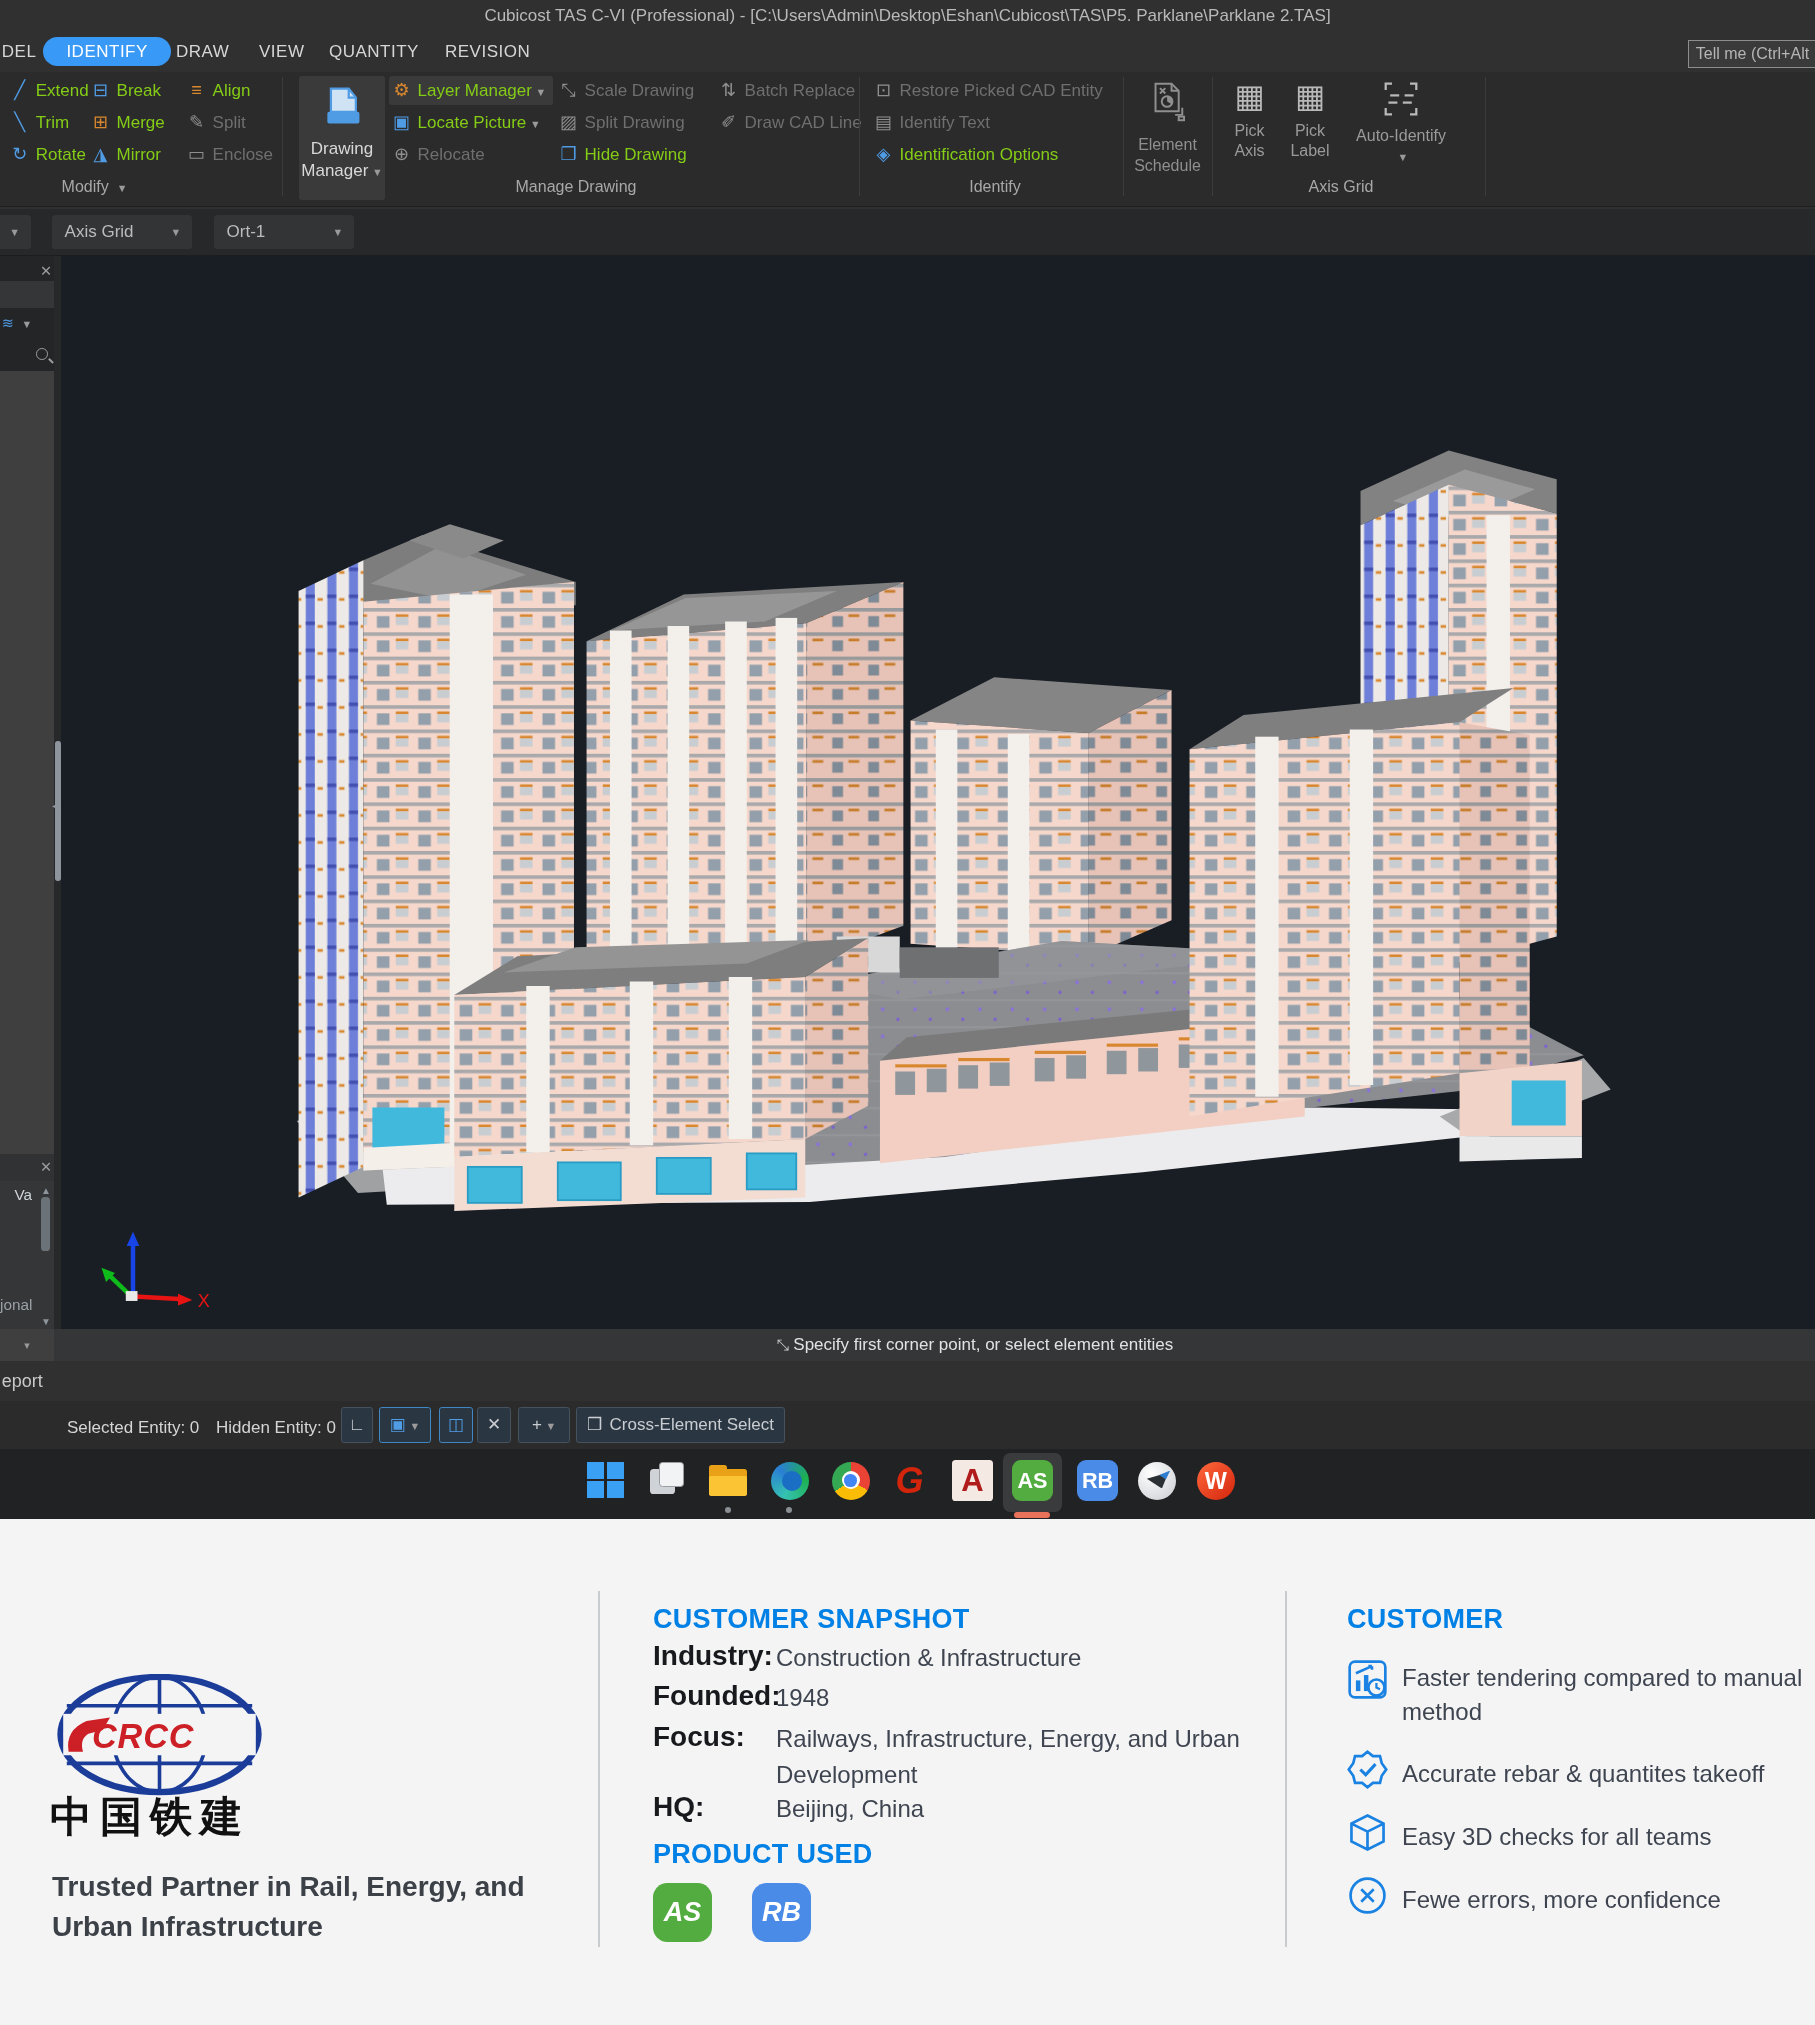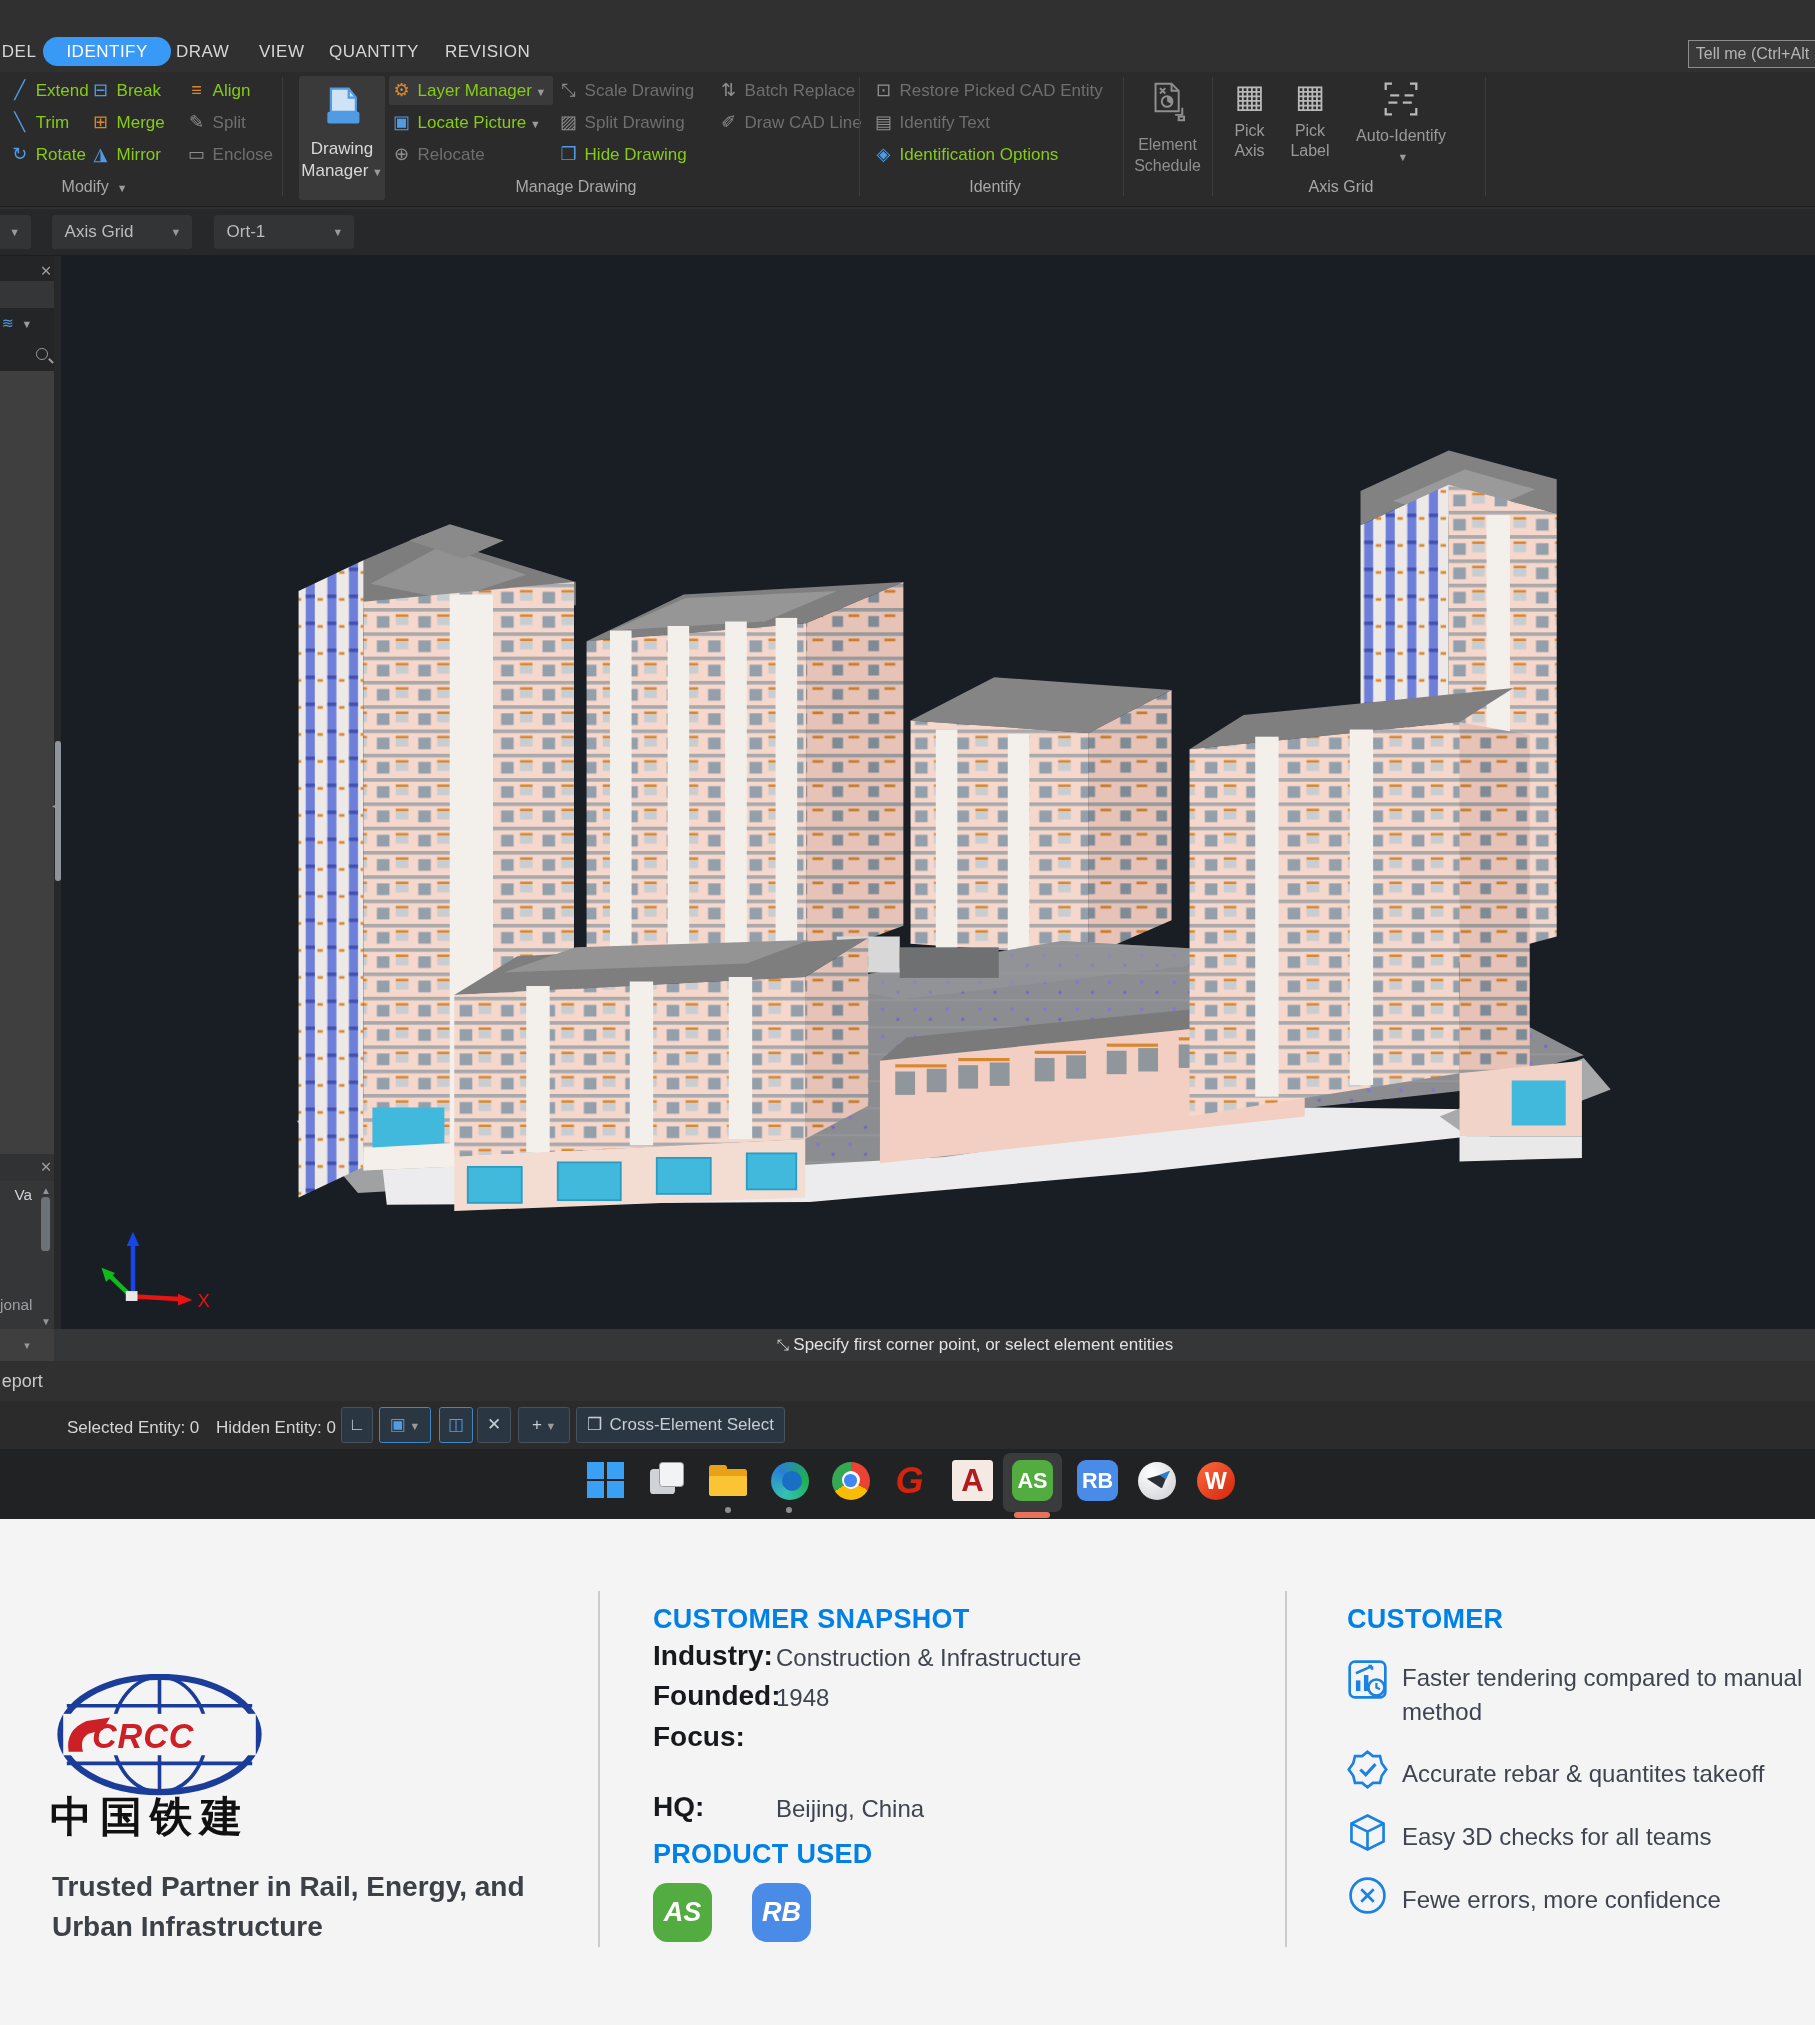--- a/index.html
+++ b/index.html
@@ -63,20 +63,21 @@
 #cnname{position:absolute;left:50px;top:270px;font-size:42px;font-weight:bold;color:#111;letter-spacing:8px}
 .pico{position:absolute;width:59px;height:59px;border-radius:14.4px;color:#fff;font-weight:bold;font-size:27px;text-align:center;line-height:59px;font-style:italic}
 .ritem-ic{position:absolute;width:41px;height:41px}
 .ritem-tx{position:absolute;font-size:24px;color:#3f4550;line-height:34px;width:432px}
 </style>
 </head>
 <body>
 
 <div id="stage">
 
+  <div id="titlebar">Cubicost TAS C-VI (Professional) - [C:\Users\Admin\Desktop\Eshan\Cubicost\TAS\P5. Parklane\Parklane 2.TAS]</div>
 
   <div id="menubar">
     <div class="menuitem" style="left:1.8px">DEL</div>
     <div class="menuitem pill" style="left:43px">IDENTIFY</div>
     <div class="menuitem" style="left:176px">DRAW</div>
     <div class="menuitem" style="left:259px">VIEW</div>
     <div class="menuitem" style="left:329px">QUANTITY</div>
     <div class="menuitem" style="left:445px">REVISION</div>
     <div id="tellme">Tell me (Ctrl+Alt</div>
   </div>
@@ -401,20 +402,21 @@
     </svg>
     <div id="cnname">中国铁建</div>
     <div id="tagline"><span>Trusted Partner in Rail, Energy, and</span><br><span>Urban Infrastructure</span></div>
 
     <div class="cshead" style="left:653px;top:85px">CUSTOMER SNAPSHOT</div>
     <div class="csrow-label" style="left:653px;top:121px">Industry:</div>
     <div class="csrow-val" style="left:776px;top:121px">Construction &amp; Infrastructure</div>
     <div class="csrow-label" style="left:653px;top:161px">Founded:</div>
     <div class="csrow-val" style="left:776px;top:161px">1948</div>
     <div class="csrow-label" style="left:653px;top:202px">Focus:</div>
+    <div class="csrow-val" style="left:776px;top:202px;width:504px">Railways, Infrastructure, Energy, and Urban Development</div>
     <div class="csrow-label" style="left:653px;top:272px">HQ:</div>
     <div class="csrow-val" style="left:776px;top:272px">Beijing, China</div>
     <div class="cshead" style="left:653px;top:320px">PRODUCT USED</div>
     <div class="pico" style="left:653px;top:364px;background:#52ac3f">AS</div>
     <div class="pico" style="left:752px;top:364px;background:#4b8be8">RB</div>
 
     <div class="cshead" style="left:1347px;top:85px">CUSTOMER</div>
     <svg class="ritem-ic" style="left:1347px;top:140px" viewBox="0 0 46 46">
       <rect x="3" y="3" width="40" height="40" rx="6" fill="none" stroke="#1a82e2" stroke-width="3"></rect>
       <rect x="10" y="24" width="5" height="12" fill="#1a82e2"></rect>

